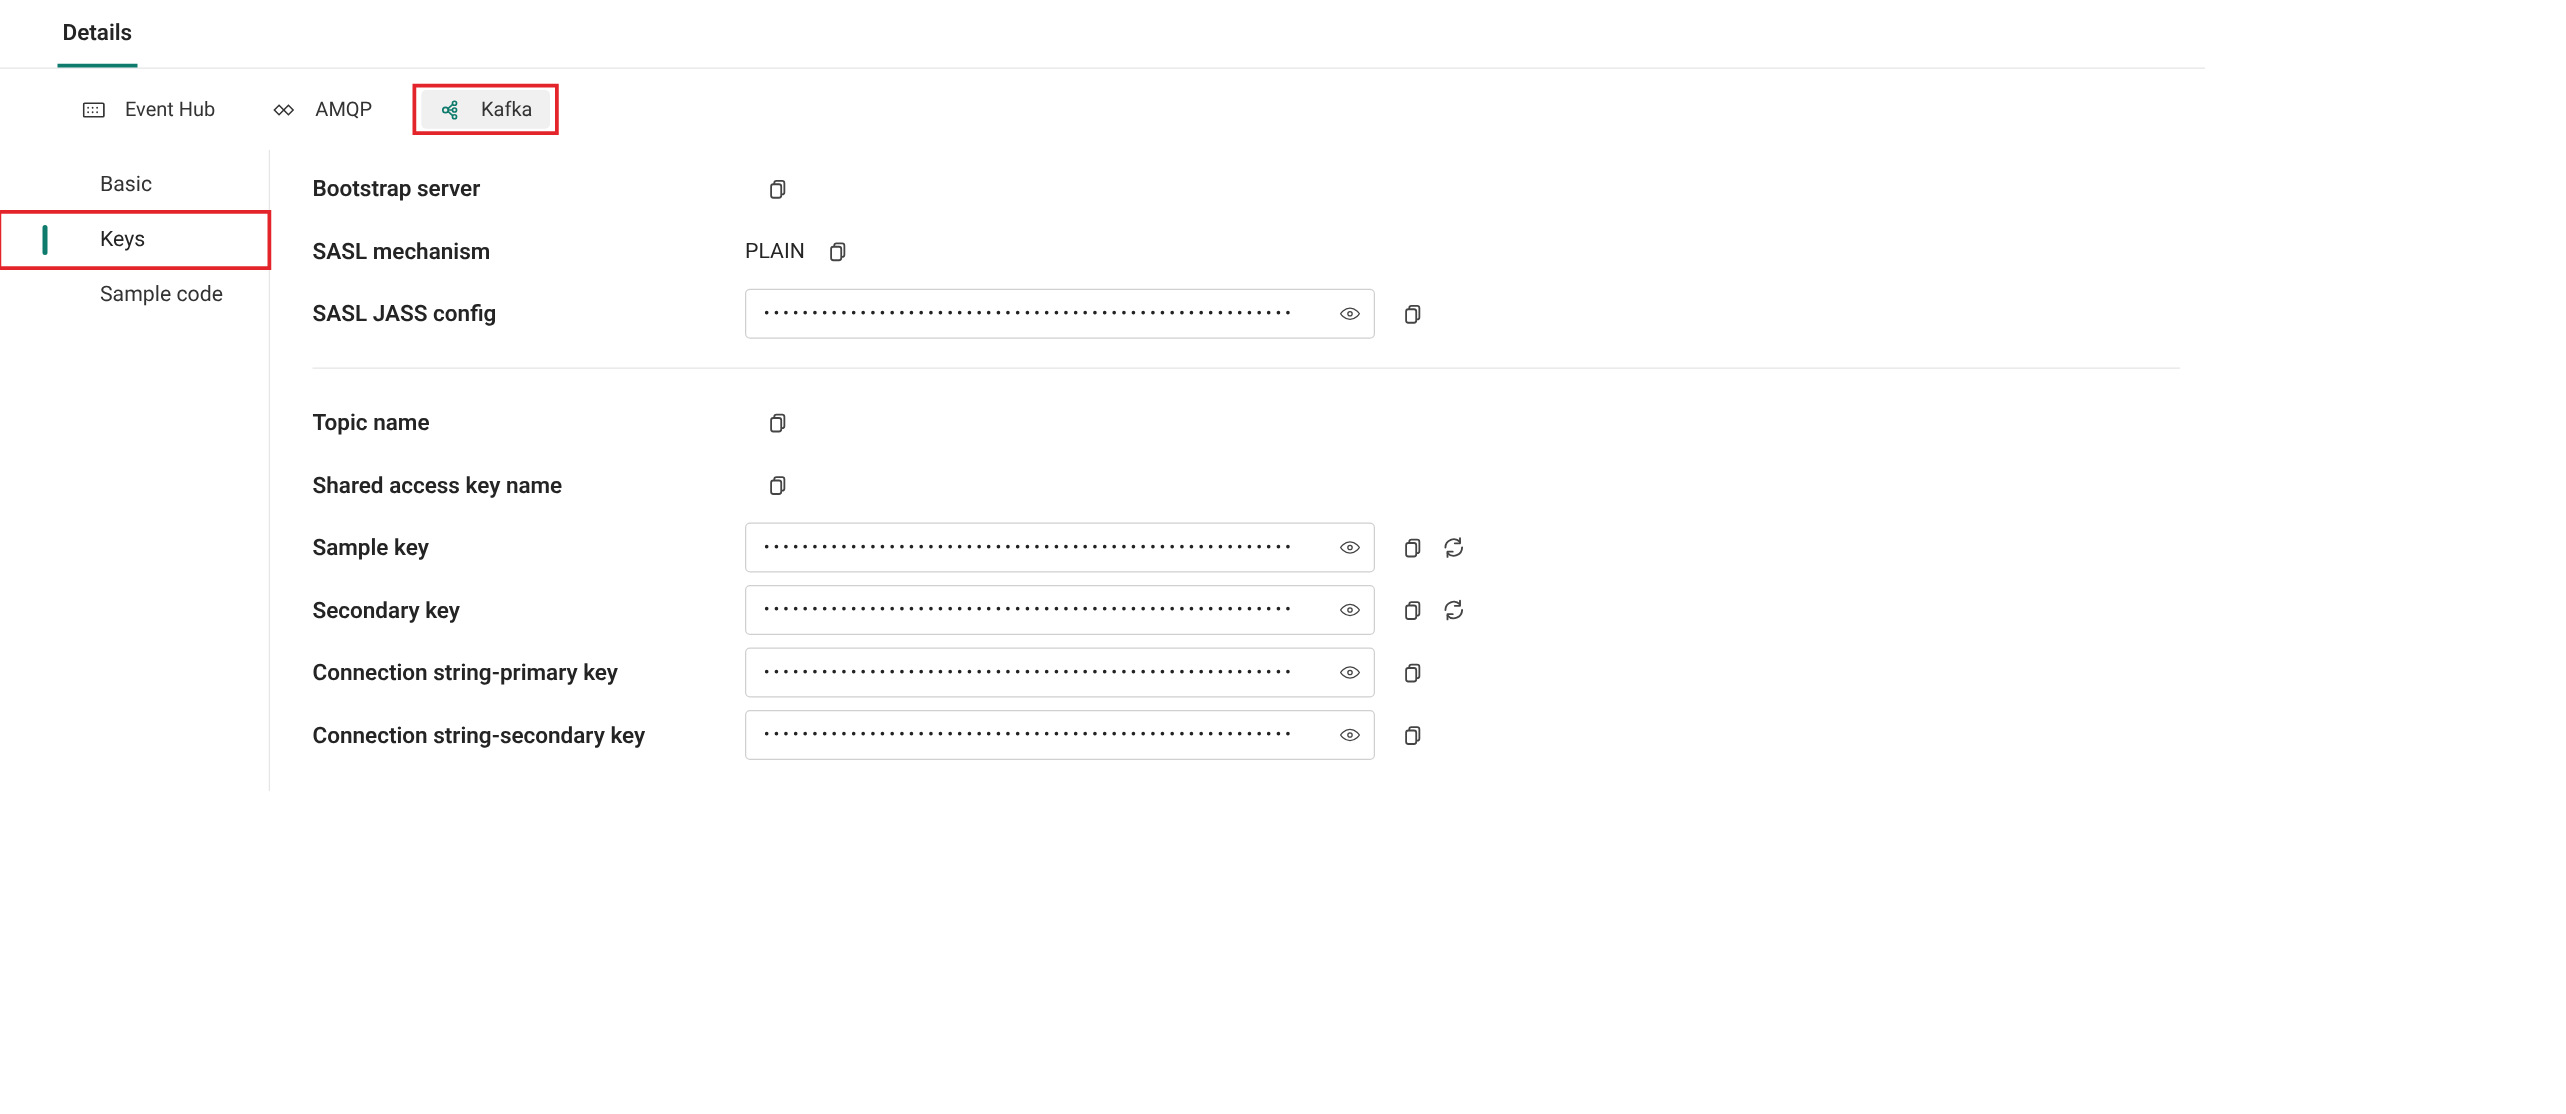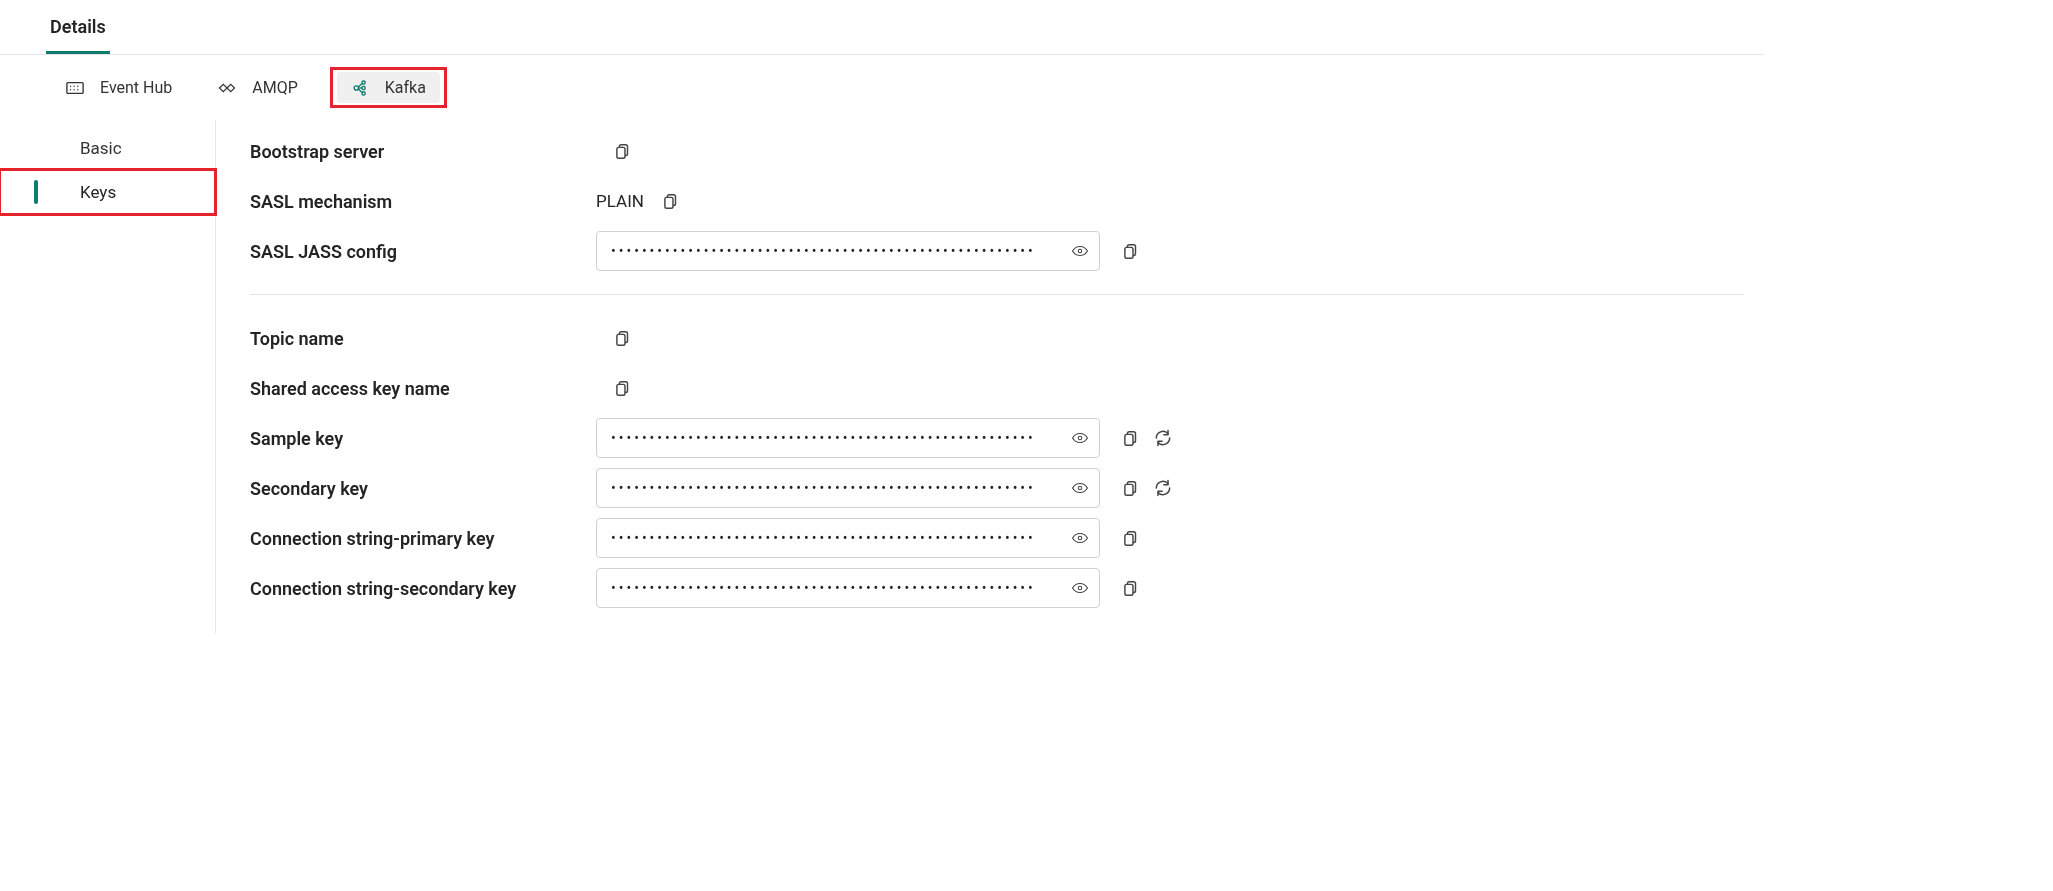--- a/index.html
+++ b/index.html
@@ -235,20 +235,21 @@
         <span>Kafka</span>
       </span>
     </span>
   </div>
 
   <div class="body-row">
 
     <div class="side">
       <div class="side-item">Basic</div>
       <div class="side-item active highlight">Keys</div>
+      <div class="side-item">Sample code</div>
     </div>
 
     <div class="content">
 
       <div class="row">
         <div class="label">Bootstrap server</div>
         <span class="value-plain"></span>
         <span class="icon-btn">
             <svg width="18" height="18">
               <use href="#ic-copy"></use>

